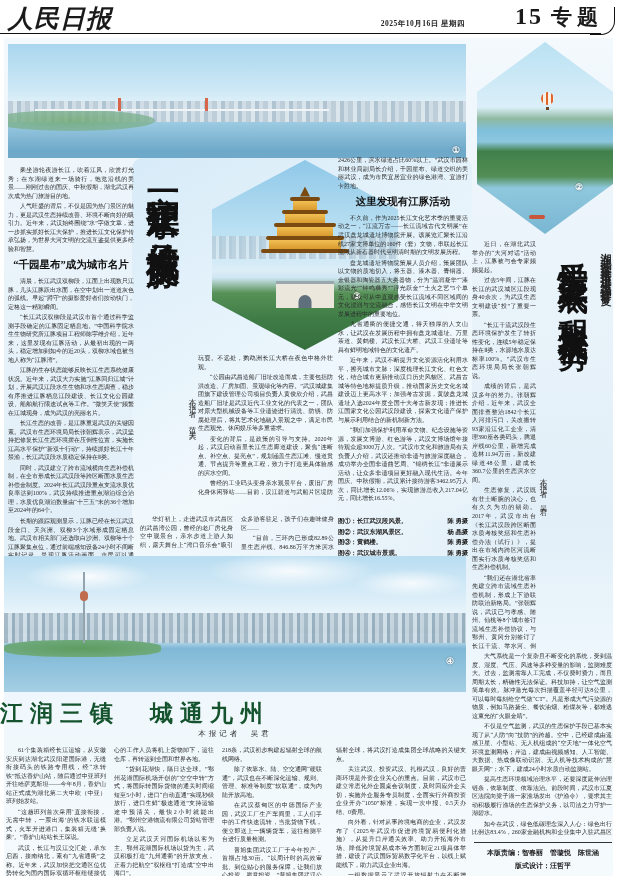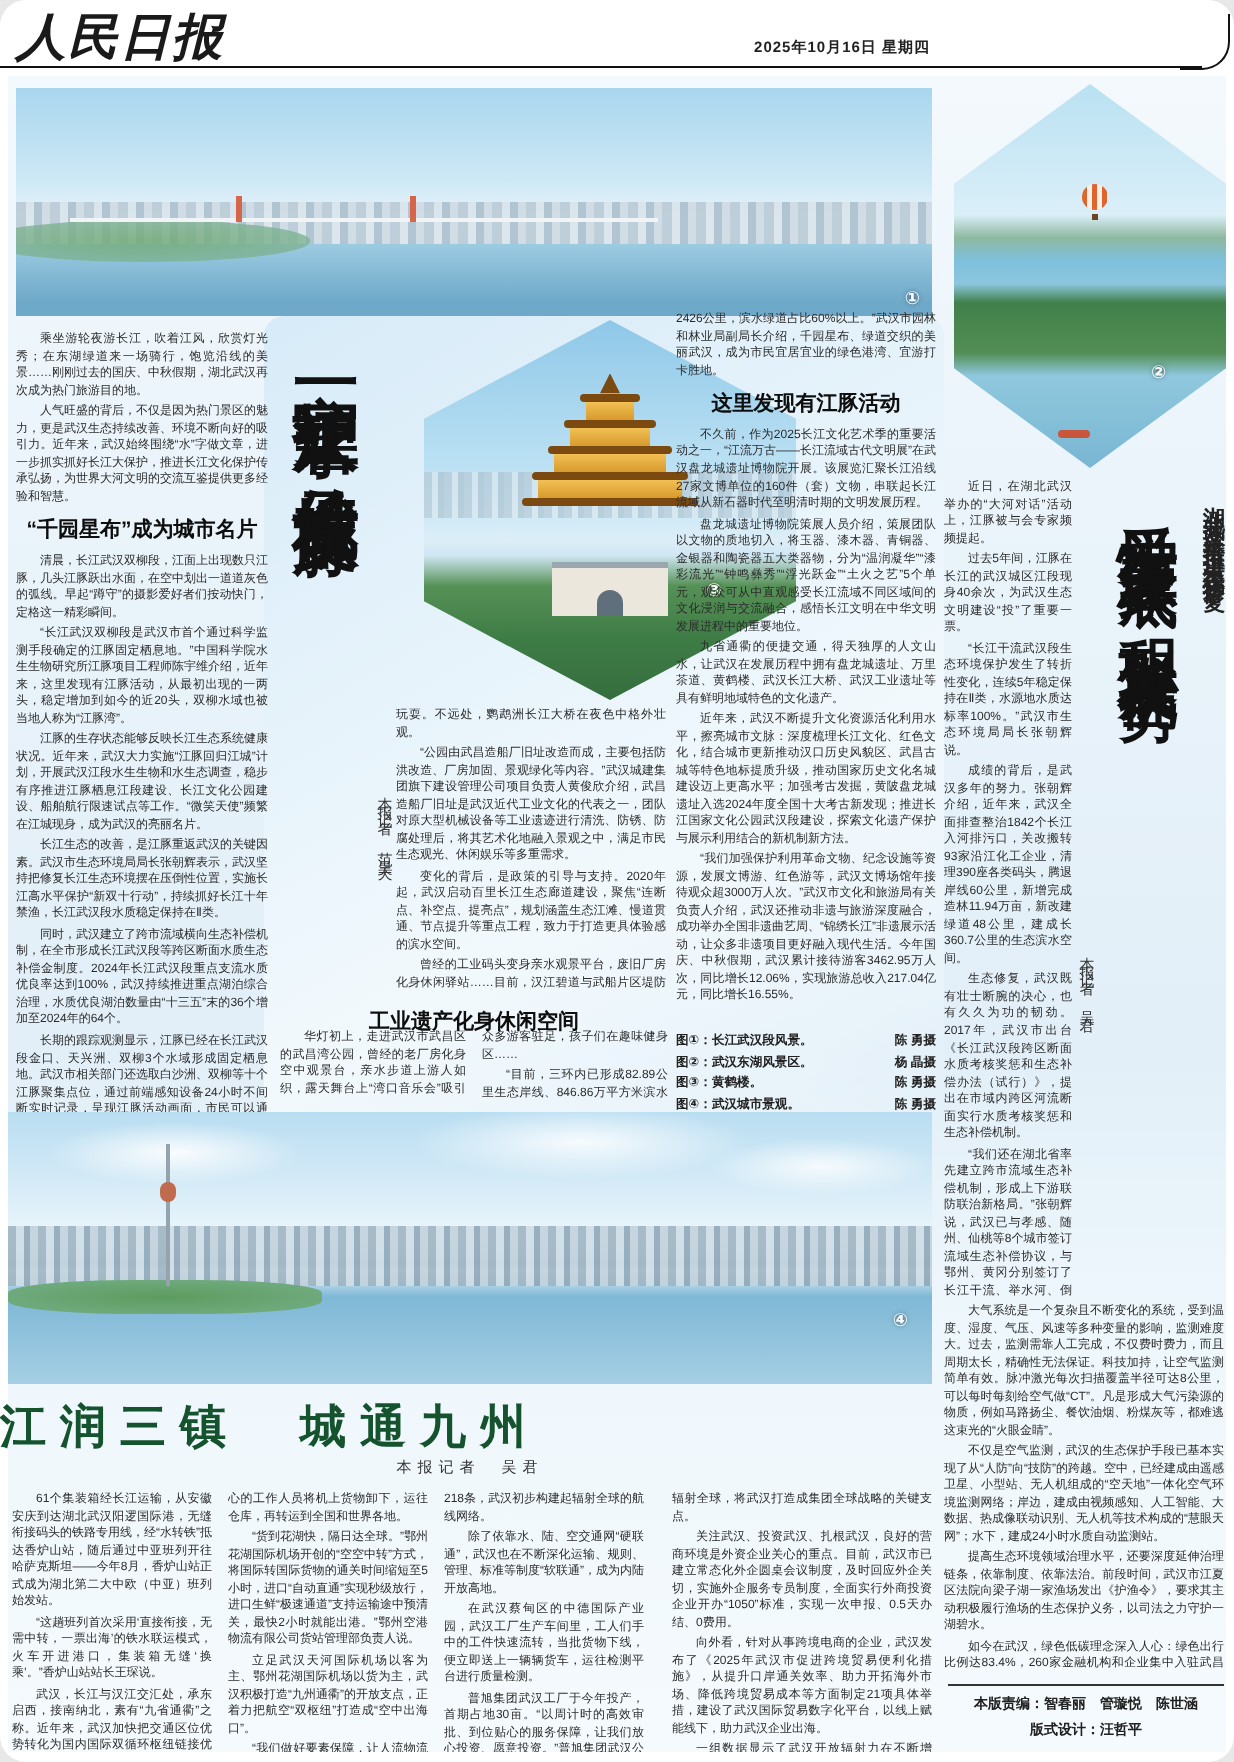--- a/index.html
+++ b/index.html
@@ -1,18 +1,18 @@
 <!DOCTYPE html>
 <html><head>
 <meta charset="utf-8">
 <style>
   html,body{margin:0;padding:0;background:#e8e8e8;}
   #page{position:relative;width:617px;height:881px;background:#fff;margin:0 auto;overflow:hidden;
-        font-family:"Liberation Sans","DejaVu Sans",sans-serif;color:#1a1a1a;border-radius:13px;}
-  .abs{position:absolute;}
+        font-family:"Liberation Sans","DejaVu Sans",sans-serif;color:#1a1a1a;}
+  .abs{position:absolute;font-family:Liberation Serif, serif;}
   
   #masthead{left:8px;top:2px;font-family:"DejaVu Serif","Liberation Serif",serif;
             font-weight:bold;font-style:italic;font-size:25px;letter-spacing:1px;}
   #hdr-date{right:152px;top:19px;font-size:7.5px;letter-spacing:.5px;font-weight:bold;color:#222;}
   #hdr-page{right:14px;top:3px;font-weight:900;font-size:24px;letter-spacing:2px;}
   #hdr-page .sec{font-size:21px;letter-spacing:5px;margin-left:8px;}
   #hdr-rule{left:0;right:16px;top:33px;border-top:1.6px solid #111;height:0;}
   #hdr-arc{right:2px;top:7px;width:24px;height:27px;border-right:1.5px solid #111;
            border-bottom:1.5px solid #111;border-bottom-right-radius:14px;}
   
@@ -85,20 +85,23 @@
   #b-headline{left:0;top:698px;width:470px;text-align:left;font-size:23px;font-weight:900;letter-spacing:7px;color:#14532d;}
   #b-byline{left:0;top:729px;width:470px;text-align:center;font-size:7.5px;letter-spacing:3px;color:#333;}
 </style>
 </head>
 <body>
 
 <div id="page">
 
   <div class="abs" id="masthead">人民日报</div>
   <div class="abs" id="hdr-date">2025年10月16日 星期四</div>
+  <div class="abs" id="hdr-page">
+    <span>15</span><span class="sec">专题</span>
+  </div>
   <div class="abs" id="hdr-rule"></div>
   <div class="abs" id="hdr-arc"></div>
 
   <div class="abs" id="wash"></div>
   <div class="abs" id="wash2"></div>
 
   <div class="abs photo" id="photo1">
     <div class="city"></div>
     <div class="river"></div>
     <div class="green"></div>
@@ -160,21 +163,20 @@
     <p>长期的跟踪观测显示，江豚已经在长江武汉段金口、天兴洲、双柳3个水域形成固定栖息地。武汉市相关部门还选取白沙洲、双柳等十个江豚聚集点位，通过前端感知设备24小时不间断实时记录，呈现江豚活动画面，市民可以通过“掌上观豚”一睹江豚嬉戏之景。</p>
   </div>
 
   <div class="abs bt" style="left:198px;top:354px;width:135px;height:142px;">
     <p class="ni">玩耍。不远处，鹦鹉洲长江大桥在夜色中格外壮观。</p>
     <p>“公园由武昌造船厂旧址改造而成，主要包括防洪改造、厂房加固、景观绿化等内容。”武汉城建集团旗下建设管理公司项目负责人黄俊欣介绍，武昌造船厂旧址是武汉近代工业文化的代表之一，团队对原大型机械设备等工业遗迹进行清洗、防锈、防腐处理后，将其艺术化地融入景观之中，满足市民生态观光、休闲娱乐等多重需求。</p>
     <p>变化的背后，是政策的引导与支持。2020年起，武汉启动百里长江生态廊道建设，聚焦“连断点、补空点、提亮点”，规划涵盖生态江滩、慢道贯通、节点提升等重点工程，致力于打造更具体验感的滨水空间。</p>
     <p>曾经的工业码头变身亲水观景平台，废旧厂房化身休闲驿站……目前，汉江碧道与武船片区堤防改造闸口处无缝“缝合”，武汉两江四岸生态岸线实现全线贯通。</p>
   </div>
 
-  <div class="abs sec-h" style="left:140px;top:499px;width:194px;">工业遗产化身休闲空间</div>
   <div class="abs bt" style="left:140px;top:515px;width:194px;height:43px;column-count:2;column-gap:8px;">
     <p>华灯初上，走进武汉市武昌区的武昌湾公园，曾经的老厂房化身空中观景台，亲水步道上游人如织，露天舞台上“湾口音乐会”吸引众多游客驻足，孩子们在趣味健身区……</p>
     <p>“目前，三环内已形成82.89公里生态岸线、846.86万平方米滨水生态空间，市民漫步骑行，乐享滨水体验。”武汉市水务局有关负责人表示，武汉将继续推进两江四岸“安全廊、生态廊、交通廊、文化廊”综合建设，统筹防洪安全与生态提升。</p>
   </div>
 
   <div class="abs bt" style="left:338px;top:156px;width:130px;height:356px;">
     <p class="ni">2426公里，滨水绿道占比60%以上。”武汉市园林和林业局副局长介绍，千园星布、绿道交织的美丽武汉，成为市民宜居宜业的绿色港湾、宜游打卡胜地。</p>
     <div class="sec-h">这里发现有江豚活动</div>
     <p>不久前，作为2025长江文化艺术季的重要活动之一，“江流万古——长江流域古代文明展”在武汉盘龙城遗址博物院开展。该展览汇聚长江沿线27家文博单位的160件（套）文物，串联起长江流域从新石器时代至明清时期的文明发展历程。</p>
     <p>盘龙城遗址博物院策展人员介绍，策展团队以文物的质地切入，将玉器、漆木器、青铜器、金银器和陶瓷器五大类器物，分为“温润凝华”“漆彩流光”“钟鸣彝秀”“浮光跃金”“土火之艺”5个单元，观众可从中直观感受长江流域不同区域间的文化浸润与交流融合，感悟长江文明在中华文明发展进程中的重要地位。</p>

